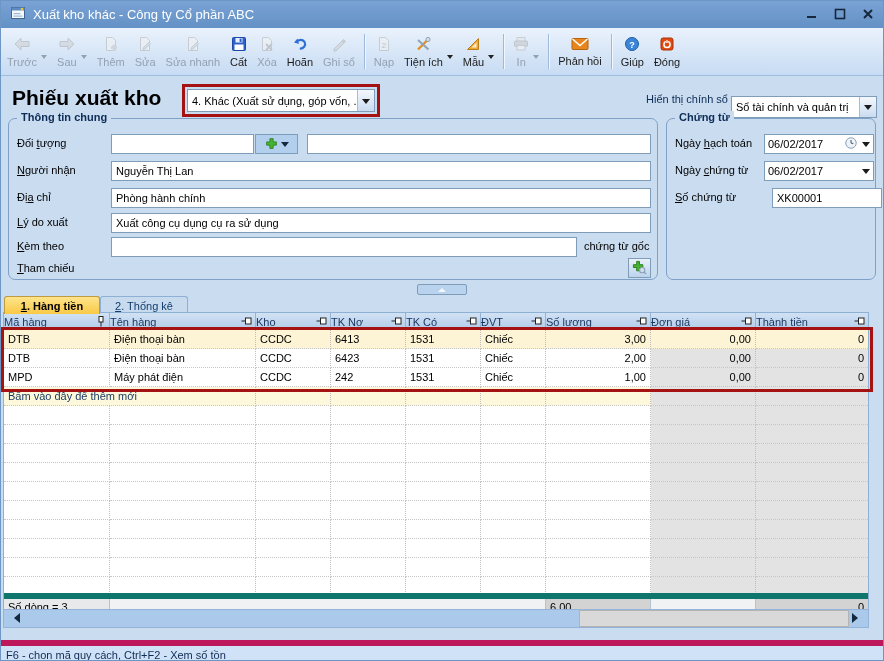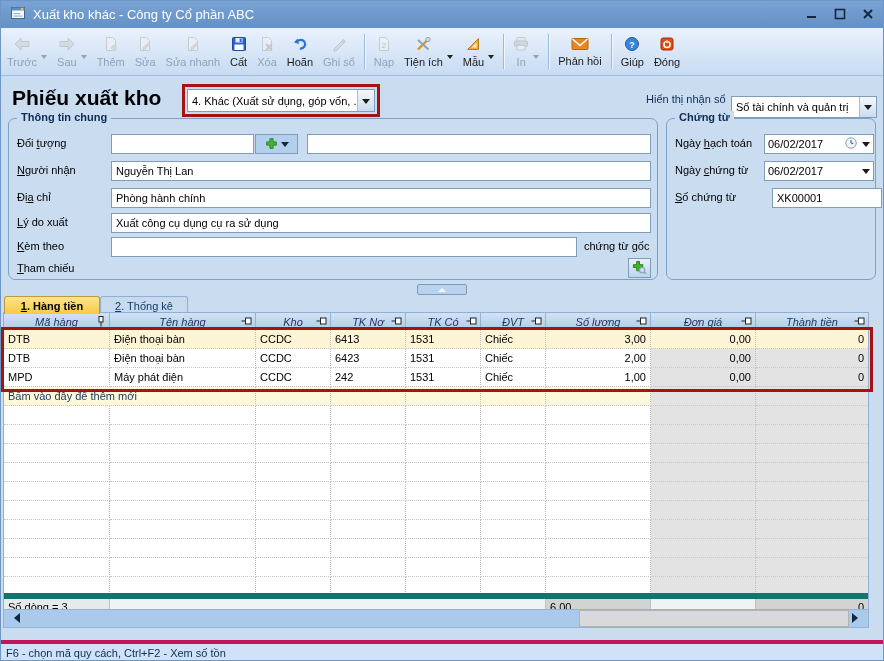--- a/index.html
+++ b/index.html
@@ -60,21 +60,21 @@
   
   .tab{position:absolute;top:296px;height:18px;display:flex;align-items:center;justify-content:center;
     border:1px solid #8fb0d5;border-bottom:none;border-radius:3px 3px 0 0;}
   #tab1{left:4px;width:96px;background:linear-gradient(#fee48c,#f8c945);font-weight:bold;border-color:#bf9a3e;z-index:2;}
   #tab2{left:100px;width:88px;background:#c8dbee;color:#123c6d;}
   
   .grid{position:absolute;left:4px;top:313px;width:864px;height:297px;background:#fff;
     box-shadow:0 0 0 1px #8fb0d5;}
   .ghead{display:flex;height:17px;background:linear-gradient(#d2e2f4,#b2cce9);border-bottom:1px solid #8aa8c8;}
   .hcell{position:relative;border-right:1px solid #96b3d2;color:#17355f;display:flex;align-items:center;
-    justify-content:center;height:17px;overflow:hidden;font-style:italic;}
+    justify-content:flex-start;height:17px;overflow:hidden;}
   .hcell .pin{position:absolute;right:3px;top:3px;}
   .grow{display:flex;height:19px;}
   .cell{border-right:1px dotted #bdbdbd;border-bottom:1px dotted #c6c6c6;padding:0 4px;line-height:18px;
     white-space:nowrap;overflow:hidden;}
   .num{text-align:right;}
   .ro{background:#e3e3e3;}
   .sel .cell{background:#fcf4d4;}
   .addrow .cell{background:#fdf8dc;color:#16385f;}
   .addrow .cell.ro{background:#e3e3e3;}
   .c0{width:106px;} .c1{width:146px;} .c2{width:75px;} .c3{width:75px;} .c4{width:75px;}
@@ -91,21 +91,21 @@
   
   .hscroll{position:absolute;left:4px;top:610px;width:864px;height:17px;background:#abc9ea;
     box-shadow:0 0 0 1px #93b4d8;display:block;}
   .sb-arrow{position:absolute;top:3px;width:0;height:0;border:5px solid transparent;}
   .sb-left{left:5px;border-right:6px solid #12293f;}
   .sb-right{right:5px;border-left:6px solid #12293f;}
   .sb-thumb{position:absolute;left:575px;top:0;width:270px;height:17px;background:#d9d9d9;
     border:1px solid #b3b3b3;}
   
   .statusbar{position:absolute;left:0;top:640px;width:884px;height:21px;background:#cfe2f7;
-    border-top:4px solid #be185d;line-height:19px;padding-left:6px;color:#0f2d52;}
+    border-top:6px solid #be185d;line-height:19px;padding-left:6px;color:#0f2d52;}
   .frame{position:absolute;left:0;top:0;width:884px;height:661px;border:1px solid #6e96c4;
     pointer-events:none;z-index:90;}
 </style>
 </head>
 <body>
 
 <div class="titlebar">
   <span>
     <svg width="16" height="16" viewBox="0 0 16 16">
         <rect x="1.5" y="2.5" width="13" height="11" fill="#f6f9fc" stroke="#3f6592"></rect>
@@ -300,21 +300,21 @@
 <div class="page-title">Phiếu xuất kho</div>
 
 <div class="combo" id="type-combo">
   <span class="txt">4. Khác (Xuất sử dụng, góp vốn, ..</span>
   <span class="cbtn">
       <span class="caret-down"></span>
     </span>
 </div>
 <div class="red-box" id="red-type"></div>
 
-<span class="display-label">Hiển thị nhận sổ</span>
+<span class="display-label">Hiển thị chính sổ</span>
 <div class="combo" id="display-combo">
   <span class="txt">Sổ tài chính và quản trị</span>
   <span class="cbtn">
       <span class="caret-down"></span>
     </span>
 </div>
 
 <div class="groupbox" id="group-general">
   <span class="legend">Thông tin chung</span>
 

